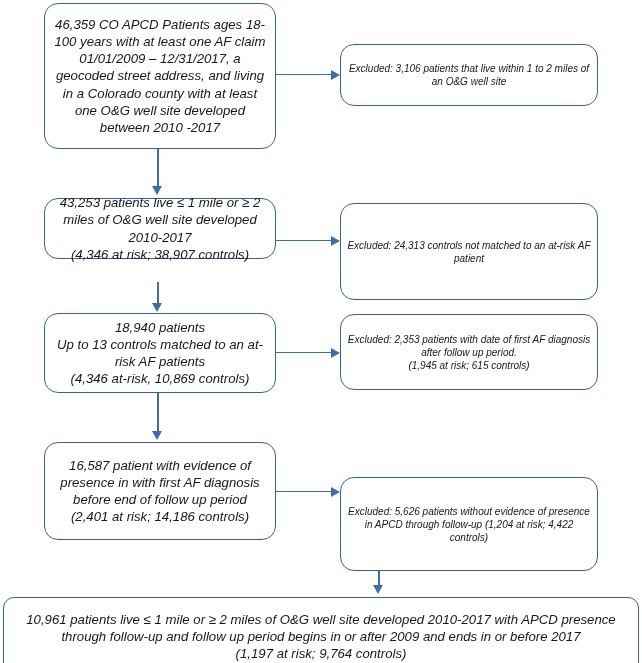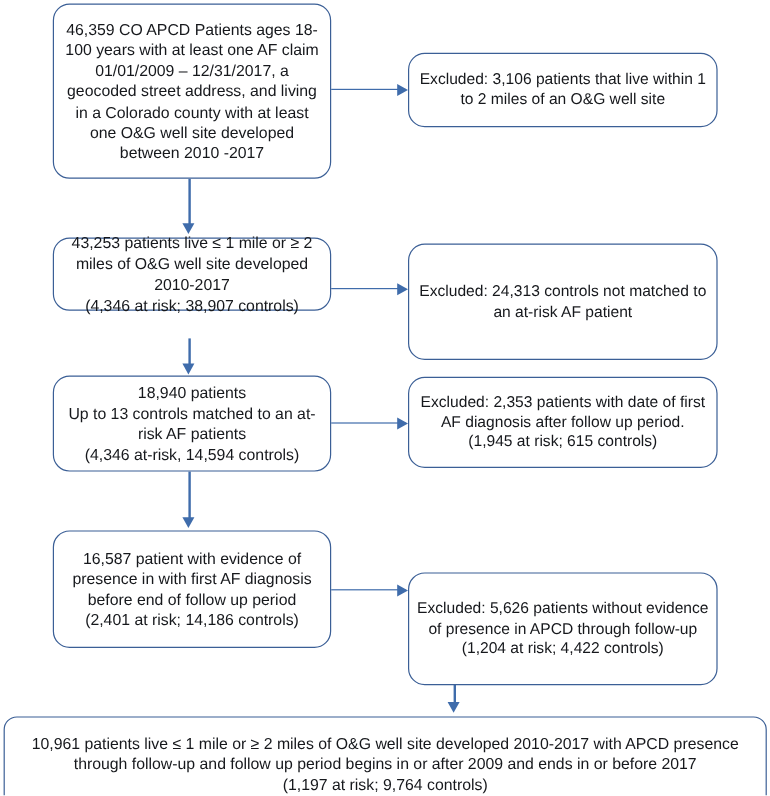--- a/index.html
+++ b/index.html
@@ -21,37 +21,38 @@
     border: 1.6px solid #3b5f96;
     border-radius: 14px;
     background: #ffffff;
     display: flex;
     align-items: center;
     justify-content: center;
     text-align: center;
     color: #16181c;
     line-height: 1.30;
     z-index: 2;
+    font-style: italic;
   }
   .node-text {
     display: block;
     width: 100%;
     padding: 0 6px;
     white-space: pre-line;
   }
 
   
   .main-node { left: 44px; width: 232px; font-size: 13.2px; }
   #node-main-1 { top: 3px;   height: 146px; }
   #node-main-2 { top: 198px; height: 61px; }
   #node-main-3 { top: 313px; height: 80px; }
   #node-main-4 { top: 442px; height: 98px; }
 
   
-  .excl-node { left: 340px; width: 258px; font-size: 13px; }
+  .excl-node { left: 340px; width: 258px; font-size: 10px; }
   #node-excl-1 { top: 44px;  height: 62px; }
   #node-excl-2 { top: 203px; height: 97px; }
   #node-excl-3 { top: 314px; height: 76px; }
   #node-excl-4 { top: 437px; height: 94px; margin-top: 40px; }
 
   
   #node-final {
     left: 3px;
     top: 597px;
     width: 636px;
@@ -96,21 +97,21 @@
   </div>
 
   <div class="node main-node" id="node-main-2">
     <span class="node-text">43,253 patients live ≤ 1 mile or ≥ 2 miles of O&amp;G well site developed 2010-2017
 (4,346 at risk; 38,907 controls)</span>
   </div>
 
   <div class="node main-node" id="node-main-3">
     <span class="node-text">18,940 patients
 Up to 13 controls matched to an at-risk AF patients
-(4,346 at-risk, 14,594 controls)</span>
+(4,346 at-risk, 10,869 controls)</span>
   </div>
 
   <div class="node main-node" id="node-main-4">
     <span class="node-text">16,587 patient with evidence of presence in with first AF diagnosis before end of follow up period
 (2,401 at risk; 14,186 controls)</span>
   </div>
 
   <div class="node excl-node" id="node-excl-1">
     <span class="node-text">Excluded: 3,106 patients that live within 1 to 2 miles of an O&amp;G well site</span>
   </div>

